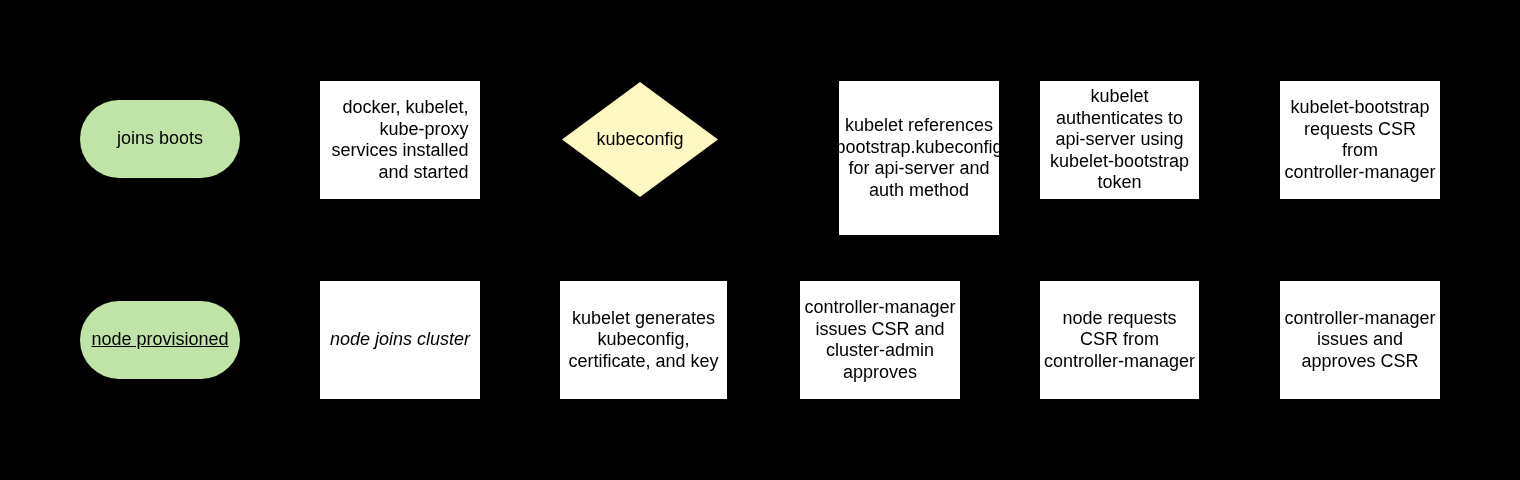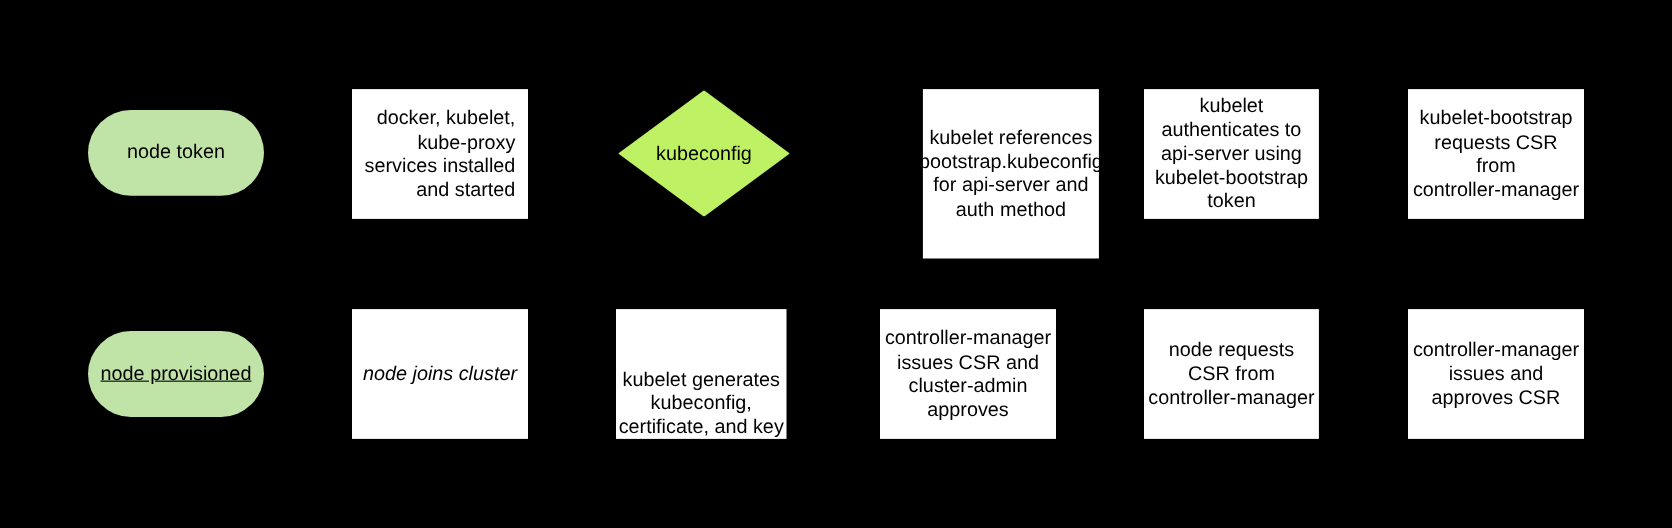--- a/index.html
+++ b/index.html
@@ -29,31 +29,31 @@
     white-space: pre-line;
   }
   .process {
     background: #ffffff;
   }
   .terminator {
     background: #c0e3a8;
     border-radius: 39px;
   }
   .decision {
-    background: #bef264;
+    background: #fef9c3;
     clip-path: polygon(50% 0%, 100% 50%, 50% 100%, 0% 50%);
   }
 </style>
 </head>
 <body>
 
 <div class="canvas">
 
   <div class="node terminator" style="left:80px; top:100px; width:160px; height:78px;">
-    <span class="label">node token</span>
+    <span class="label">joins boots</span>
   </div>
 
   <div class="node process" style="left:320px; top:81px; width:160px; height:118px;text-align:right;">
     <span class="label">docker, kubelet,
 kube-proxy
 services installed
 and started</span>
   </div>
 
   <div class="node decision" style="left:562px; top:82px; width:156px; height:115px;">
@@ -83,21 +83,21 @@
   </div>
 
   <div class="node terminator" style="left:80px; top:301px; width:160px; height:78px;text-decoration:underline;">
     <span class="label">node provisioned</span>
   </div>
 
   <div class="node process" style="left:320px; top:281px; width:160px; height:118px;font-style:italic;">
     <span class="label">node joins cluster</span>
   </div>
 
-  <div class="node process" style="left:560px; top:281px; width:155px; height:118px;align-items:flex-end;">
+  <div class="node process" style="left:560px; top:281px; width:167px; height:118px;">
     <span class="label">kubelet generates
 kubeconfig,
 certificate, and key</span>
   </div>
 
   <div class="node process" style="left:800px; top:281px; width:160px; height:118px;">
     <span class="label">controller-manager
 issues CSR and
 cluster-admin
 approves</span>

